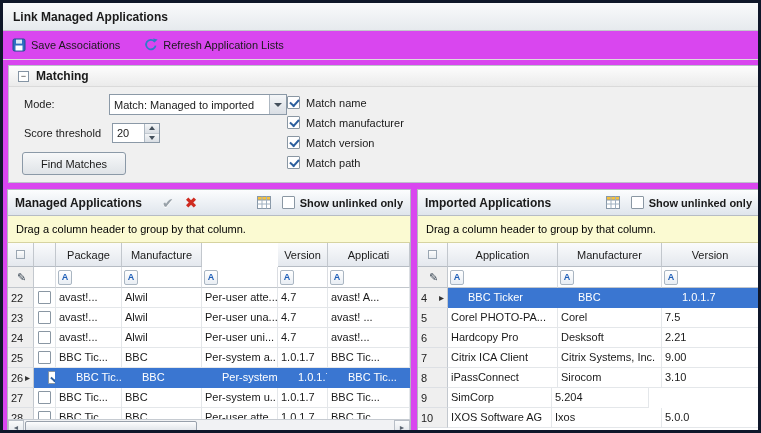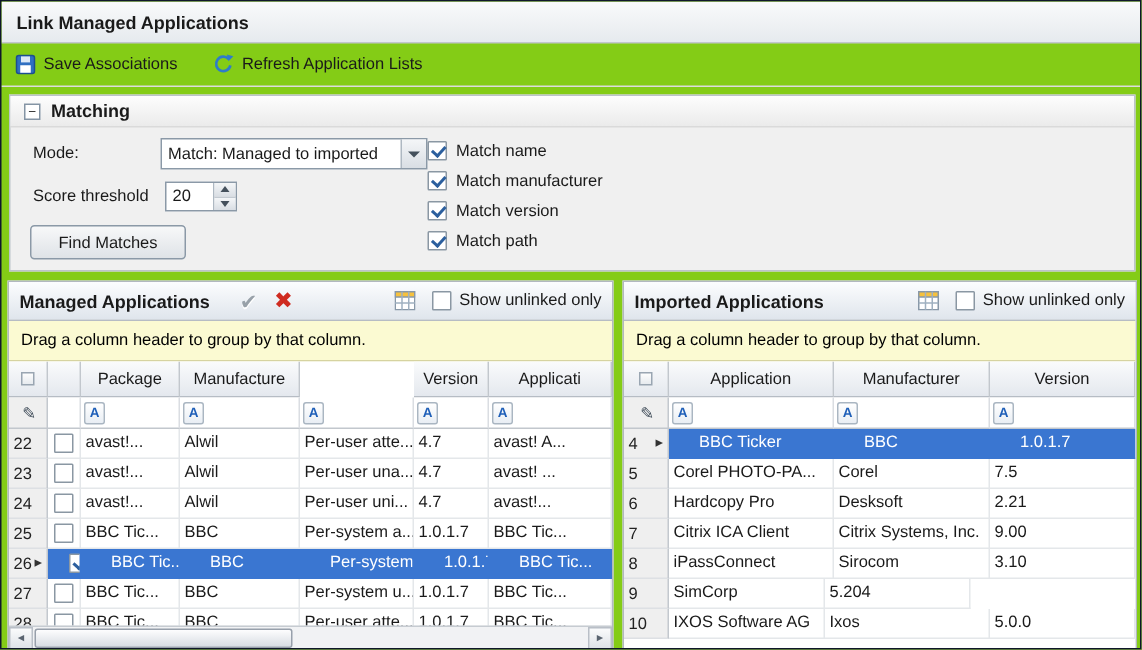--- a/index.html
+++ b/index.html
@@ -1,19 +1,19 @@
 <!DOCTYPE html>
 <html style="--selection: #3a76d1; --hint-bg: #fbfad2; --accent-blue: #2e7cc9; --danger-red: #cf2b20;"><head>
 <meta charset="utf-8">
 <style>
   * { box-sizing: border-box; margin: 0; padding: 0; }
   body { font-family: "Liberation Sans", sans-serif; background: #fff; }
   .win {
     position: relative; width: 761px; height: 433px;
-    background: #84cc16; border: 1px solid #0f172a; overflow: hidden;
+    background: #d946ef; border: 3px solid #0f172a; overflow: hidden;
     font-size: 11px; color: #1a1a1a;
   }
   
   .titlebar {
     height: 28px; background: linear-gradient(#f9fafb, #e6eaee);
     border-bottom: 1px solid #c2c6cb; display: flex; align-items: center; padding-left: 10px;
   }
   .titlebar span { font-weight: bold; font-size: 12px; }
   
   .toolbar {
@@ -81,21 +81,21 @@
   .panel.right { left: 414px; width: 343px; height: 247px; }
   .phead {
     height: 26px; background: linear-gradient(#fcfdfe, #dfe5ec);
     border-bottom: 1px solid #b6bcc4; display: flex; align-items: center; padding: 0 7px;
   }
   .ptitle { font-weight: bold; font-size: 12px; white-space: nowrap; }
   .hicon { font-size: 14px; line-height: 1; cursor: default; }
   .hicon.check { color: #98a1a9; margin-left: 20px; text-shadow: 0 1px 0 #fff; }
   .hicon.cross { color: var(--danger-red, #cf2b20); margin-left: 11px; font-size: 15px; }
   .colchooser { margin-left: auto; display: flex; }
-  .cbrow { margin-left: 11px; display: flex; gap: 5px; white-space: nowrap; }
+  .cbrow { margin-left: 11px; display: flex; align-items: center; gap: 5px; white-space: nowrap; font-weight: bold; }
   .grouphint {
     height: 27px; background: var(--hint-bg, #fbfad2); border-bottom: 1px solid #d6d3a0;
     padding: 7px 0 0 8px; font-size: 11px; color: #000;
   }
   .pgrid { position: absolute; left: 0; right: 0; top: 53px; bottom: 0; overflow: hidden; background: #fff; }
   
   .g-head { display: flex; height: 24px; }
   .g-hcell {
     flex: none; background: linear-gradient(#fafbfc, #e4e8ee);
     border-right: 1px solid #c2c7cd; border-bottom: 1px solid #b6bcc4;

